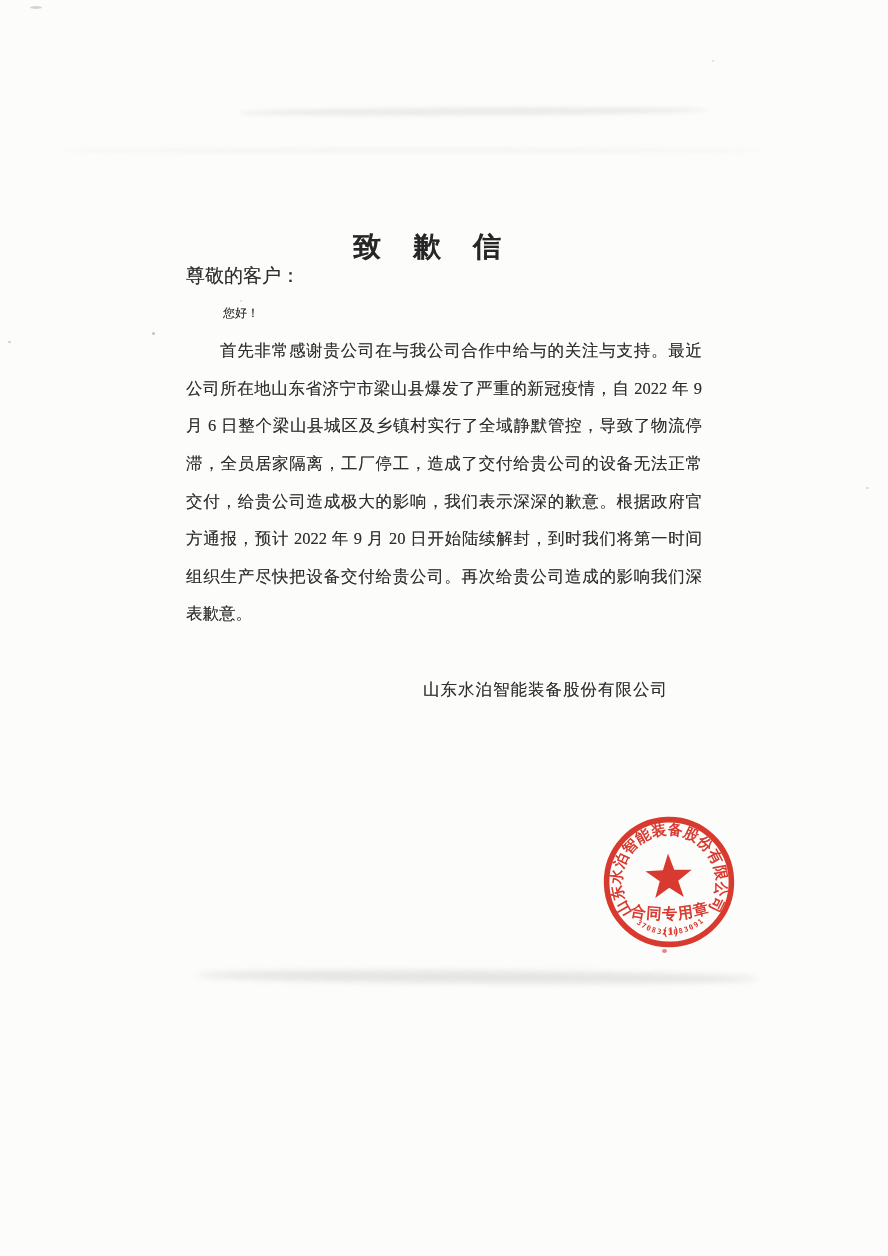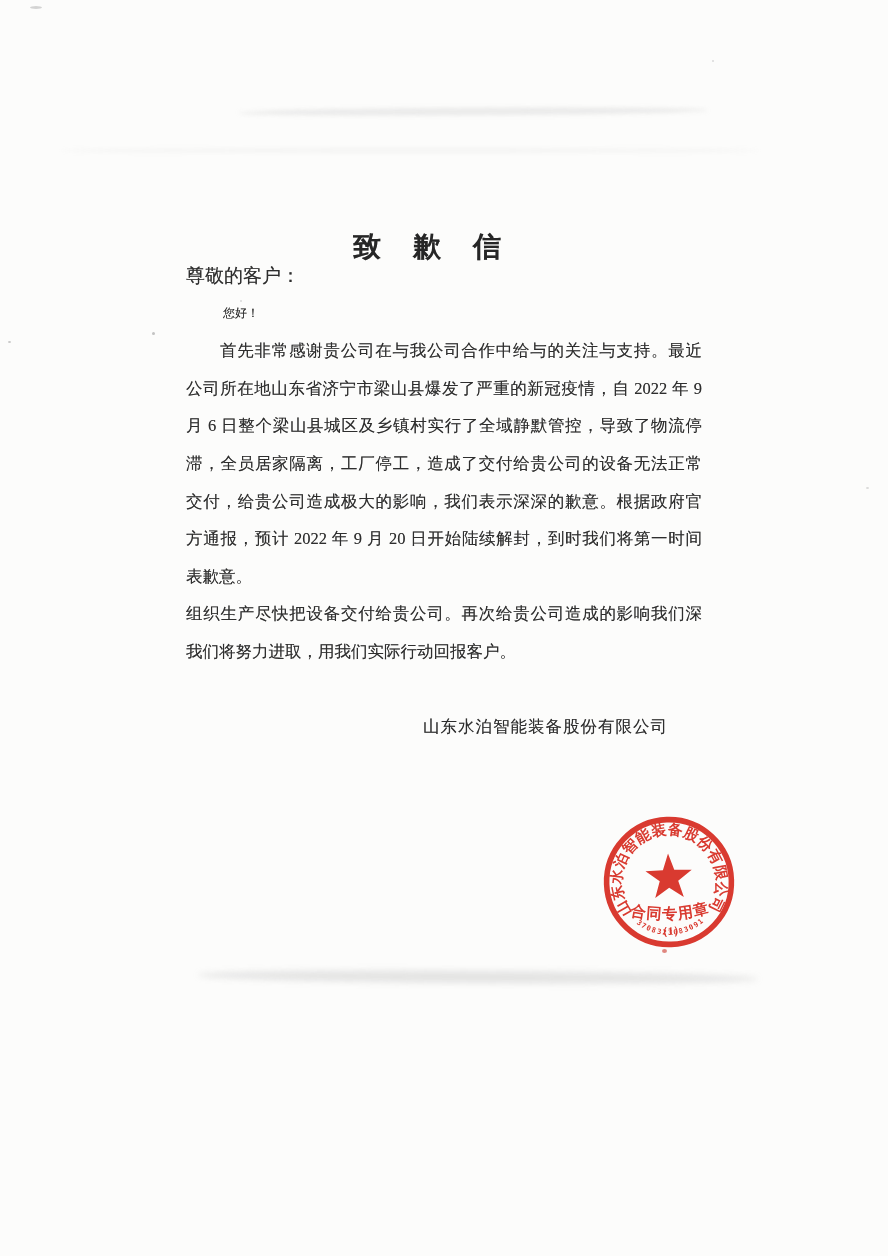--- a/index.html
+++ b/index.html
@@ -81,23 +81,22 @@
     <div class="greeting">您好！</div>
 
     <div>
 
     <div class="bl ind">首先非常感谢贵公司在与我公司合作中给与的关注与支持。最近</div>
         <div class="bl">公司所在地山东省济宁市梁山县爆发了严重的新冠疫情，自 2022 年 9</div>
         <div class="bl">月 6 日整个梁山县城区及乡镇村实行了全域静默管控，导致了物流停</div>
         <div class="bl">滞，全员居家隔离，工厂停工，造成了交付给贵公司的设备无法正常</div>
         <div class="bl">交付，给贵公司造成极大的影响，我们表示深深的歉意。根据政府官</div>
         <div class="bl">方通报，预计 2022 年 9 月 20 日开始陆续解封，到时我们将第一时间</div>
+        <div class="bl">组织生产尽快把设备交付给贵公司。再次给贵公司造成的影响我们深</div>
         <div class="bl nf">表歉意。</div>
-        <div class="bl">组织生产尽快把设备交付给贵公司。再次给贵公司造成的影响我们深</div>
-        <div class="bl nf">我们将努力进取，用我们实际行动回报客户。</div>
       </div>
 
     <div class="spacer"></div>
     <div class="signature">山东水泊智能装备股份有限公司</div>
     <div class="spacer"></div>
   </div>
 
   <svg class="seal" viewBox="0 0 136 136" xmlns="http://www.w3.org/2000/svg" aria-hidden="true">
     <defs>
       <path id="ringPath" d="M 29.5 95 A 47 47 0 1 1 106.5 95" fill="none"></path>

